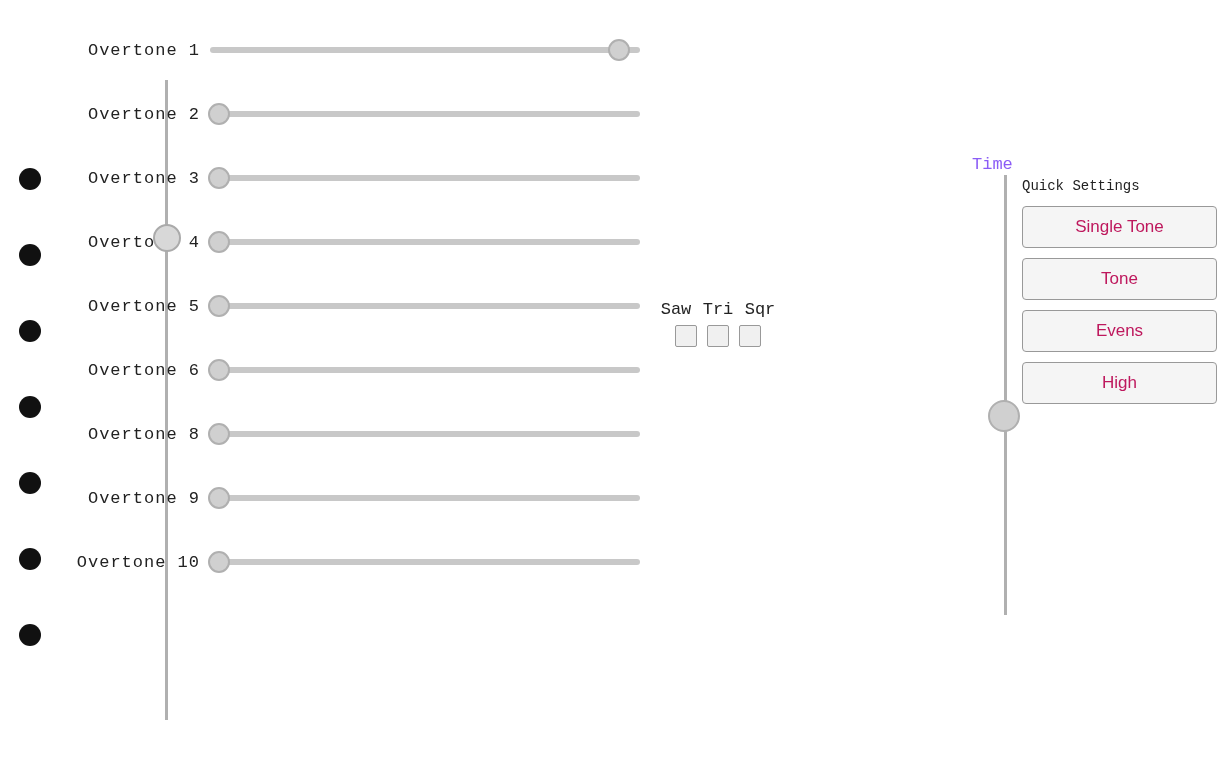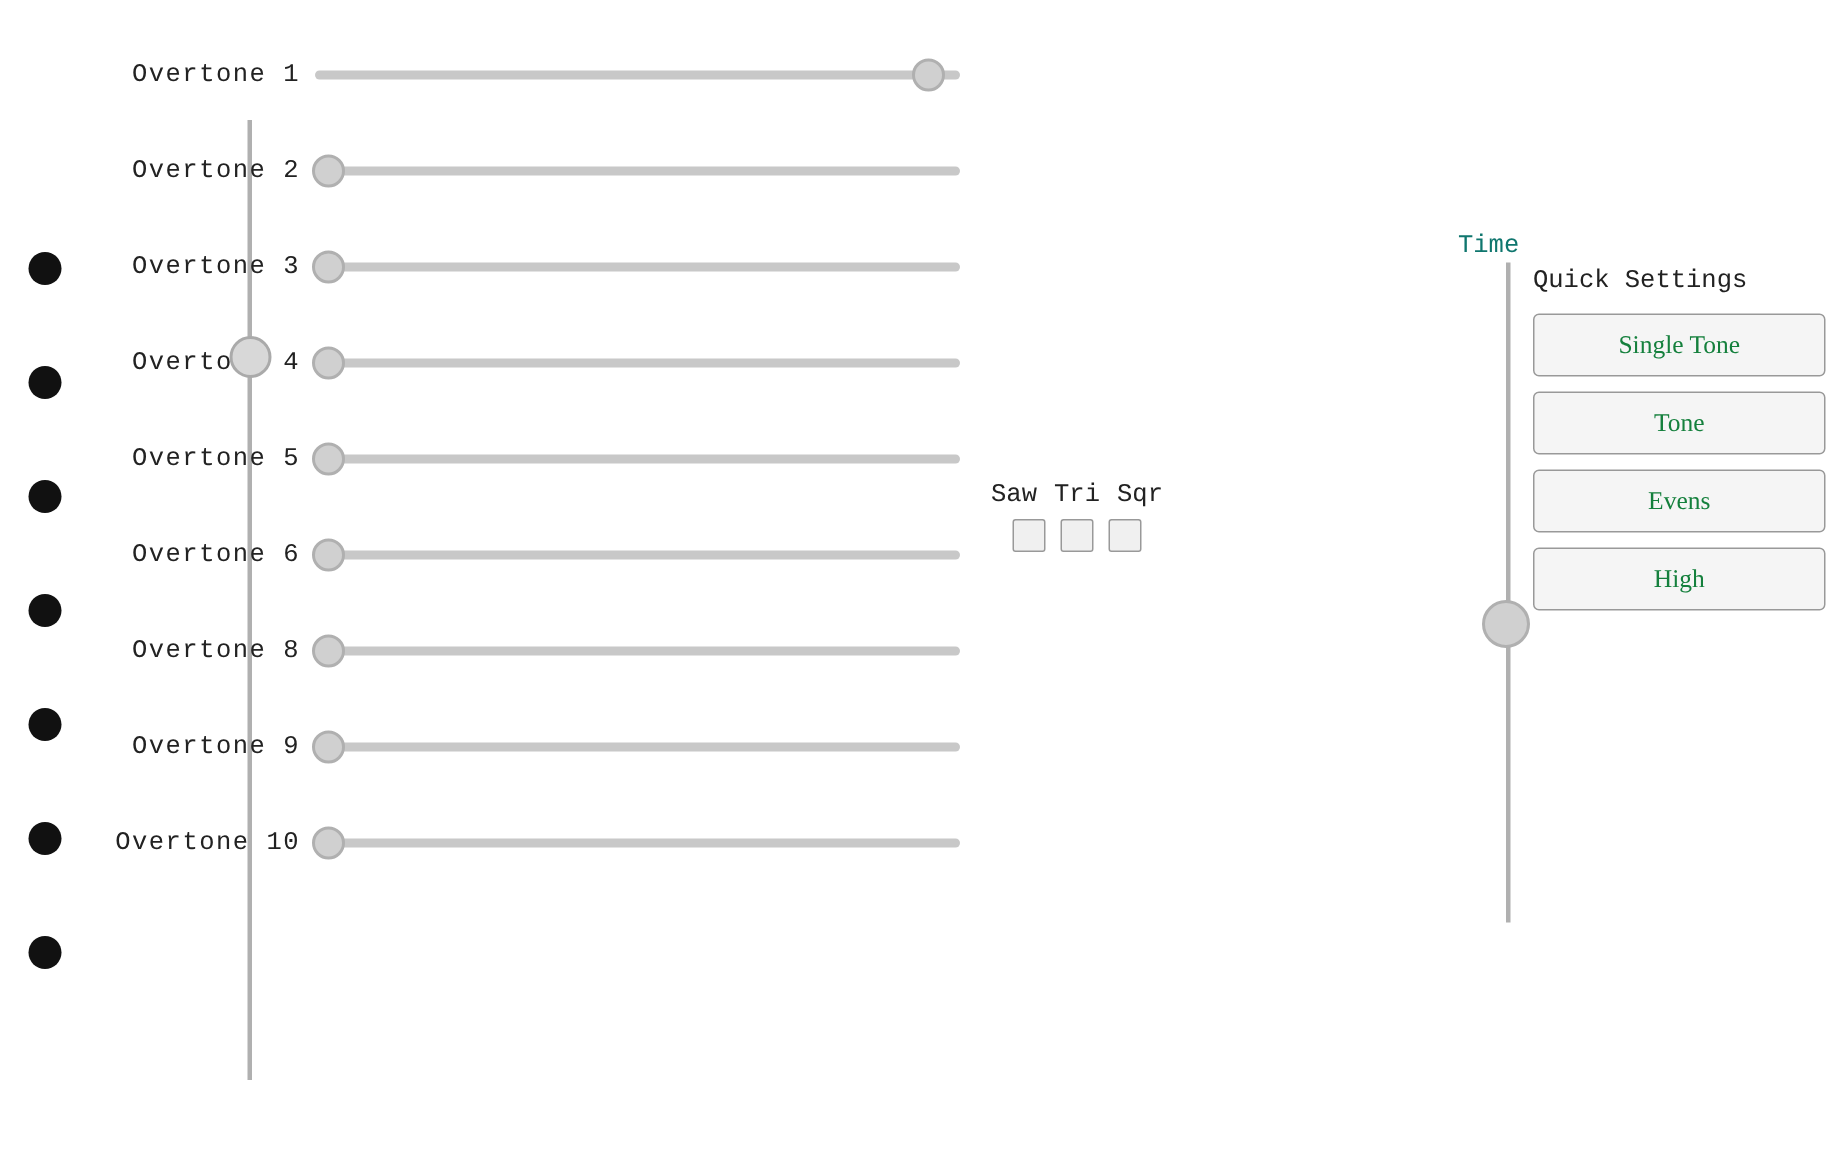--- a/index.html
+++ b/index.html
@@ -111,21 +111,21 @@
       flex-direction: column;
       align-items: flex-start;
       padding-top: 155px;
       padding-left: 0;
       position: relative;
     }
 
     .time-label {
       font-family: 'Courier New', Courier, monospace;
       font-size: 17px;
-      color: #0f766e;
+      color: #8b5cf6;
       margin-bottom: 4px;
       margin-left: 20px;
     }
 
     .vertical-bar-time {
       position: absolute;
       left: 52px;
       top: 175px;
       width: 3px;
       height: 440px;
@@ -139,48 +139,48 @@
       top: 400px;
       width: 32px;
       height: 32px;
       border-radius: 50%;
       background: #d0d0d0;
       border: 2px solid #b0b0b0;
     }
 
     .quick-settings-label {
       font-family: 'Courier New', Courier, monospace;
-      font-size: 17px;
+      font-size: 14px;
       color: #222;
       margin-left: 70px;
       margin-bottom: 12px;
     }
 
     .quick-btn {
       width: 195px;
       height: 42px;
       border: 1.5px solid #999;
       background: #f5f5f5;
       border-radius: 4px;
-      font-family: Liberation Serif, serif;
+      font-family: Liberation Sans, sans-serif;
       font-size: 17px;
-      color: #15803d;
+      color: #be185d;
       cursor: pointer;
       margin-left: 70px;
       margin-bottom: 10px;
       display: flex;
       align-items: center;
       justify-content: center;
     }
 
     
     .waveform-area {
       position: absolute;
       left: 660px;
-      top: 321px;
+      top: 300px;
       display: flex;
       flex-direction: column;
       align-items: center;
     }
 
     .waveform-labels {
       display: flex;
       gap: 10px;
       font-family: 'Courier New', Courier, monospace;
       font-size: 17px;

